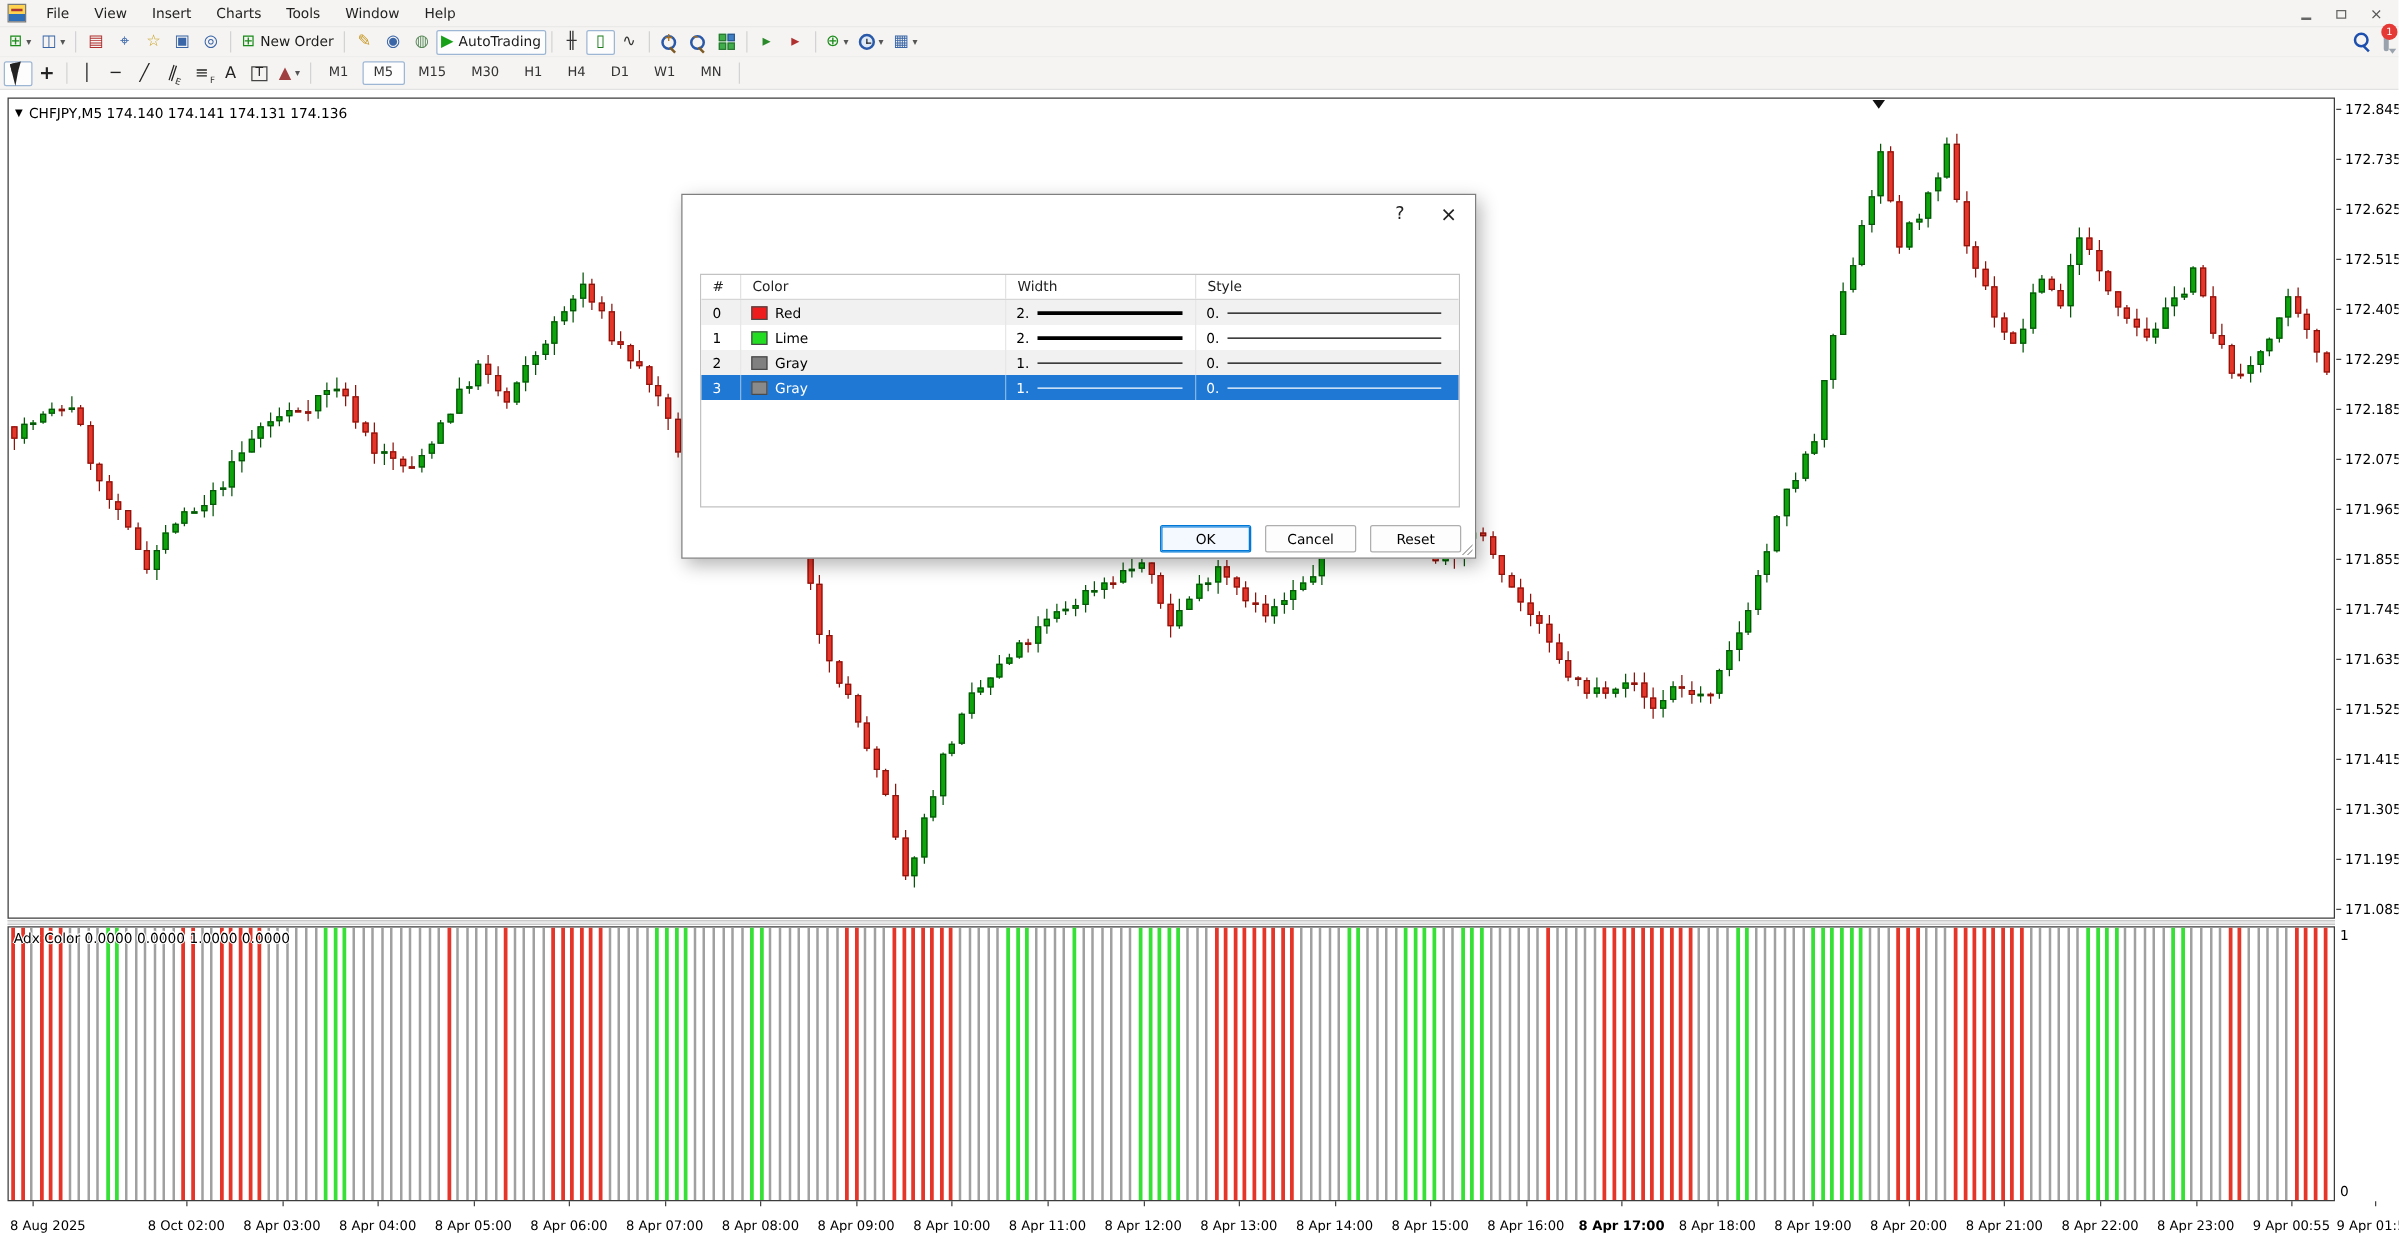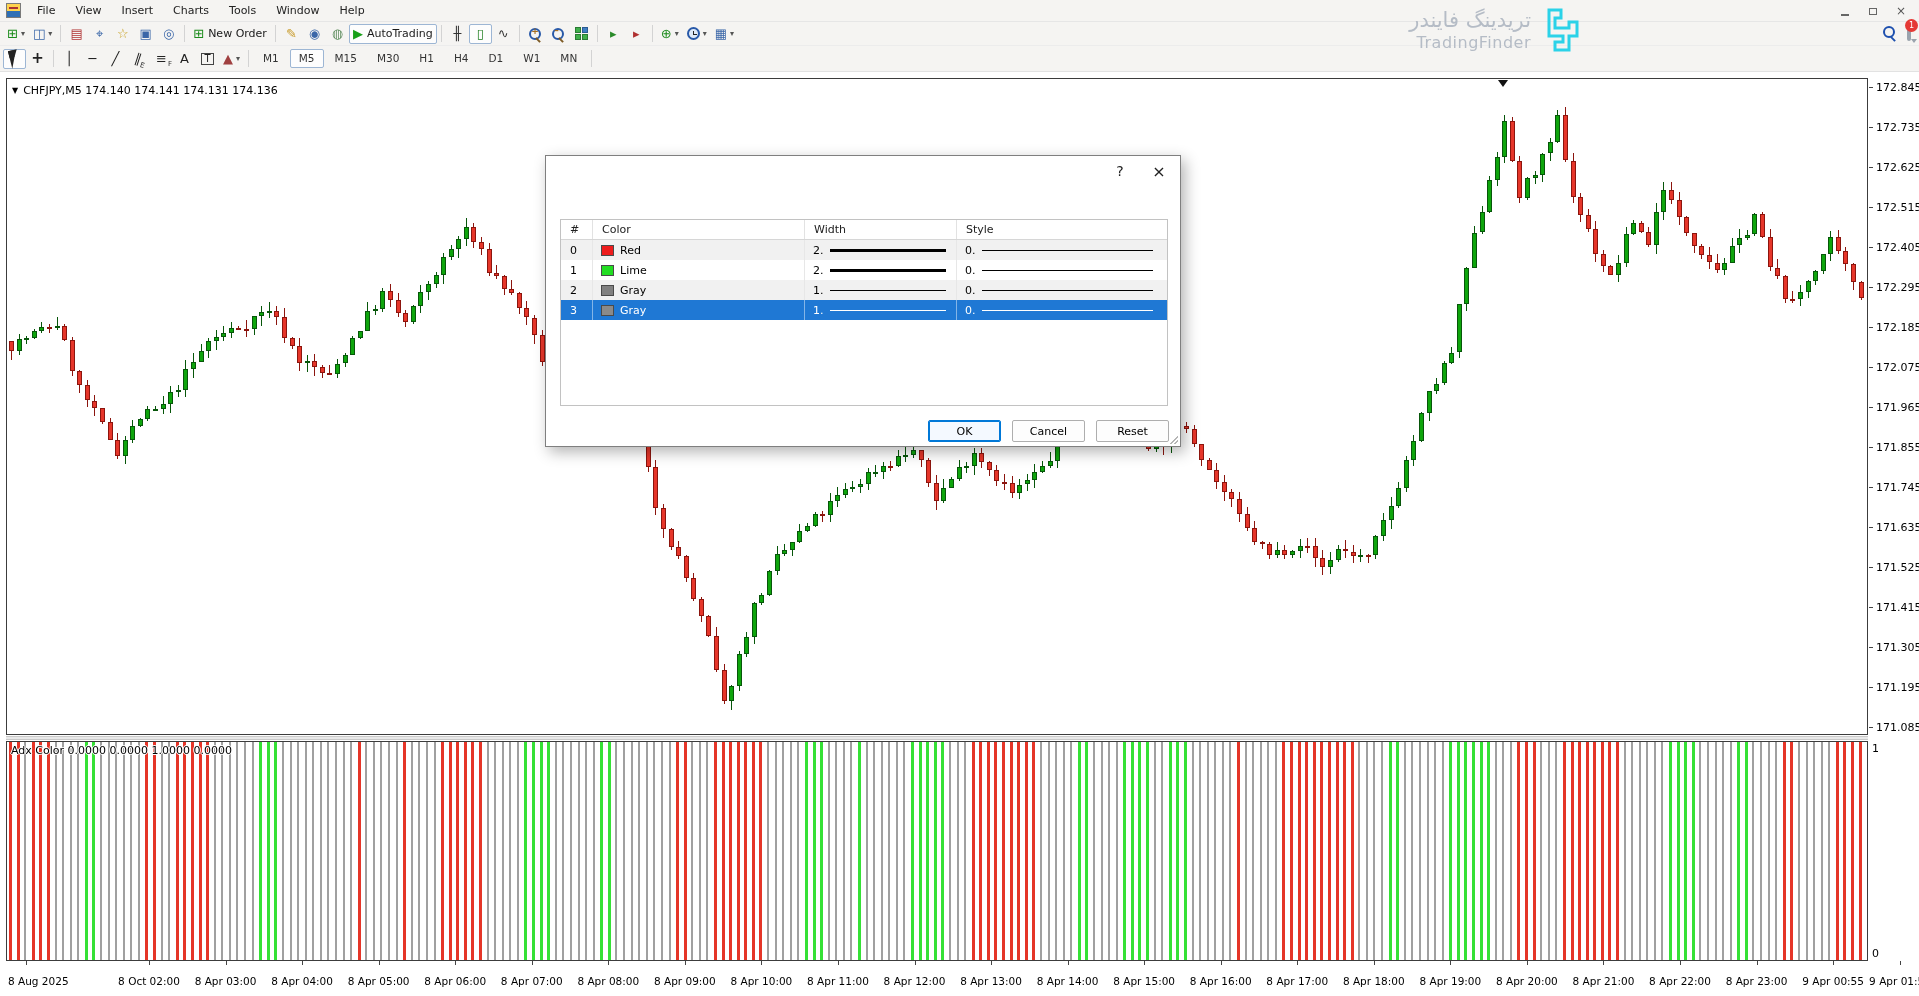--- a/index.html
+++ b/index.html
@@ -296,29 +296,20 @@
         <div class="tfbtn">M30</div>
         <div class="tfbtn">H1</div>
         <div class="tfbtn">H4</div>
         <div class="tfbtn">D1</div>
         <div class="tfbtn">W1</div>
         <div class="tfbtn">MN</div>
         <div class="sep"></div>
       </div>
   </div>
 
-  <div class="wm">
-    <div class="wm-text">
-      <div class="wm-fa">تریدینگ فایندر</div>
-      <div class="wm-en">TradingFinder</div>
-    </div>
-    <svg class="wm-logo" viewBox="0 0 40 44">
-      <path d="M6 2 h12 v8 h-6 v10 h14 v-6 h8 v14 h-8 v14 h-14 v-8 h8 v-6 h-14 z" fill="none" stroke="#2bd2e8" stroke-width="3"></path>
-    </svg>
-  </div>
 
   <div id="plot">
     <div class="quote">
       <span class="dd">▼</span>
       <span>CHFJPY,M5  174.140 174.141 174.131 174.136</span>
     </div>
     <div id="candles">
         <div class="dn">
           <div class="wick" style="left: 4px; top: 261.6px; height: 19.3px; background: rgb(140, 21, 14);"></div>
           <div class="body" style="left: 2px; top: 262.1px; height: 9.9px;"></div>
@@ -1656,21 +1647,21 @@
       <div class="xlab" style="left: 908.5px; transform: translateX(-50%);">8 Apr 12:00</div>
       <div class="xtick" style="left: 985.05px;"></div>
       <div class="xlab" style="left: 985.05px; transform: translateX(-50%);">8 Apr 13:00</div>
       <div class="xtick" style="left: 1061.6px;"></div>
       <div class="xlab" style="left: 1061.6px; transform: translateX(-50%);">8 Apr 14:00</div>
       <div class="xtick" style="left: 1138.15px;"></div>
       <div class="xlab" style="left: 1138.15px; transform: translateX(-50%);">8 Apr 15:00</div>
       <div class="xtick" style="left: 1214.7px;"></div>
       <div class="xlab" style="left: 1214.7px; transform: translateX(-50%);">8 Apr 16:00</div>
       <div class="xtick" style="left: 1291.25px;"></div>
-      <div class="xlab" style="left: 1291.25px; transform: translateX(-50%);">8 Apr 17:00</div>
+      <div class="xlab" style="left: 1291.25px; transform: translateX(-50%); font-weight: bold;">8 Apr 17:00</div>
       <div class="xtick" style="left: 1367.8px;"></div>
       <div class="xlab" style="left: 1367.8px; transform: translateX(-50%);">8 Apr 18:00</div>
       <div class="xtick" style="left: 1444.35px;"></div>
       <div class="xlab" style="left: 1444.35px; transform: translateX(-50%);">8 Apr 19:00</div>
       <div class="xtick" style="left: 1520.9px;"></div>
       <div class="xlab" style="left: 1520.9px; transform: translateX(-50%);">8 Apr 20:00</div>
       <div class="xtick" style="left: 1597.45px;"></div>
       <div class="xlab" style="left: 1597.45px; transform: translateX(-50%);">8 Apr 21:00</div>
       <div class="xtick" style="left: 1674px;"></div>
       <div class="xlab" style="left: 1674px; transform: translateX(-50%);">8 Apr 22:00</div>

